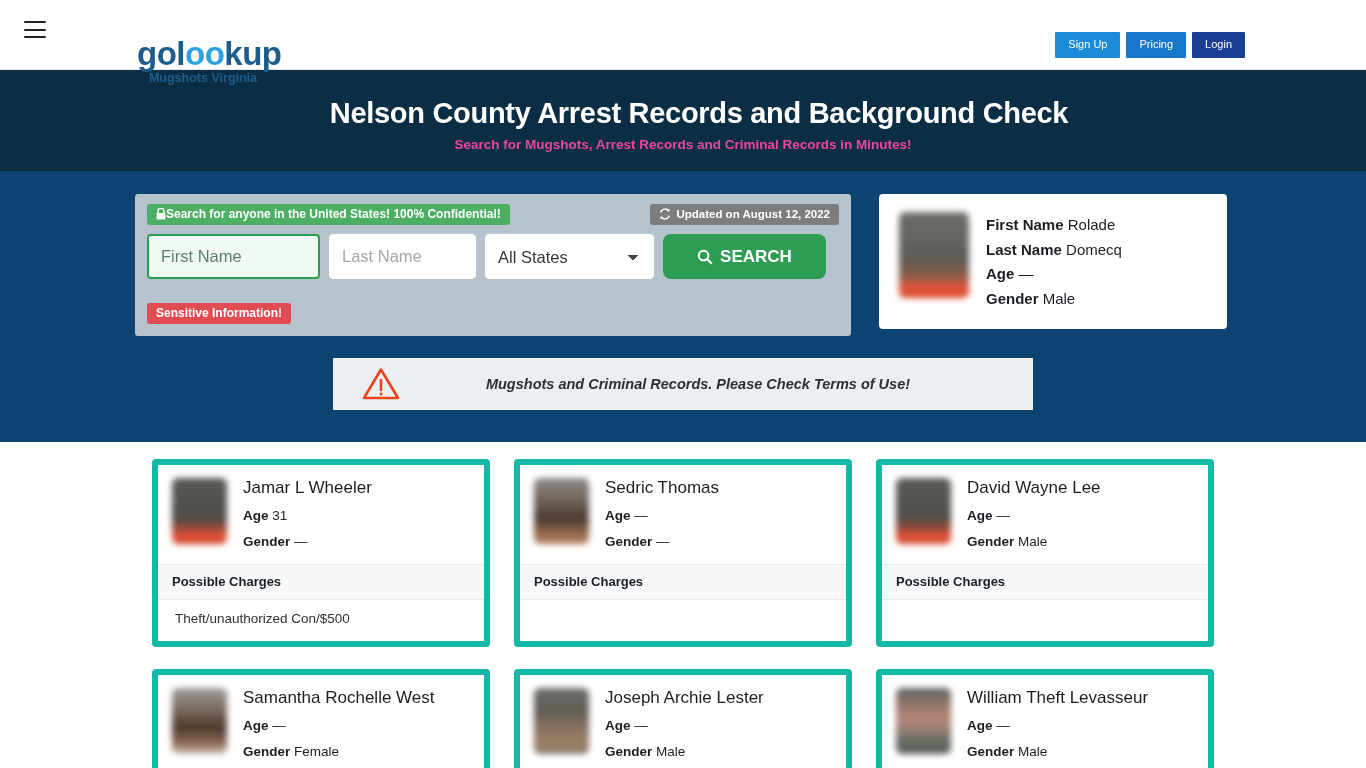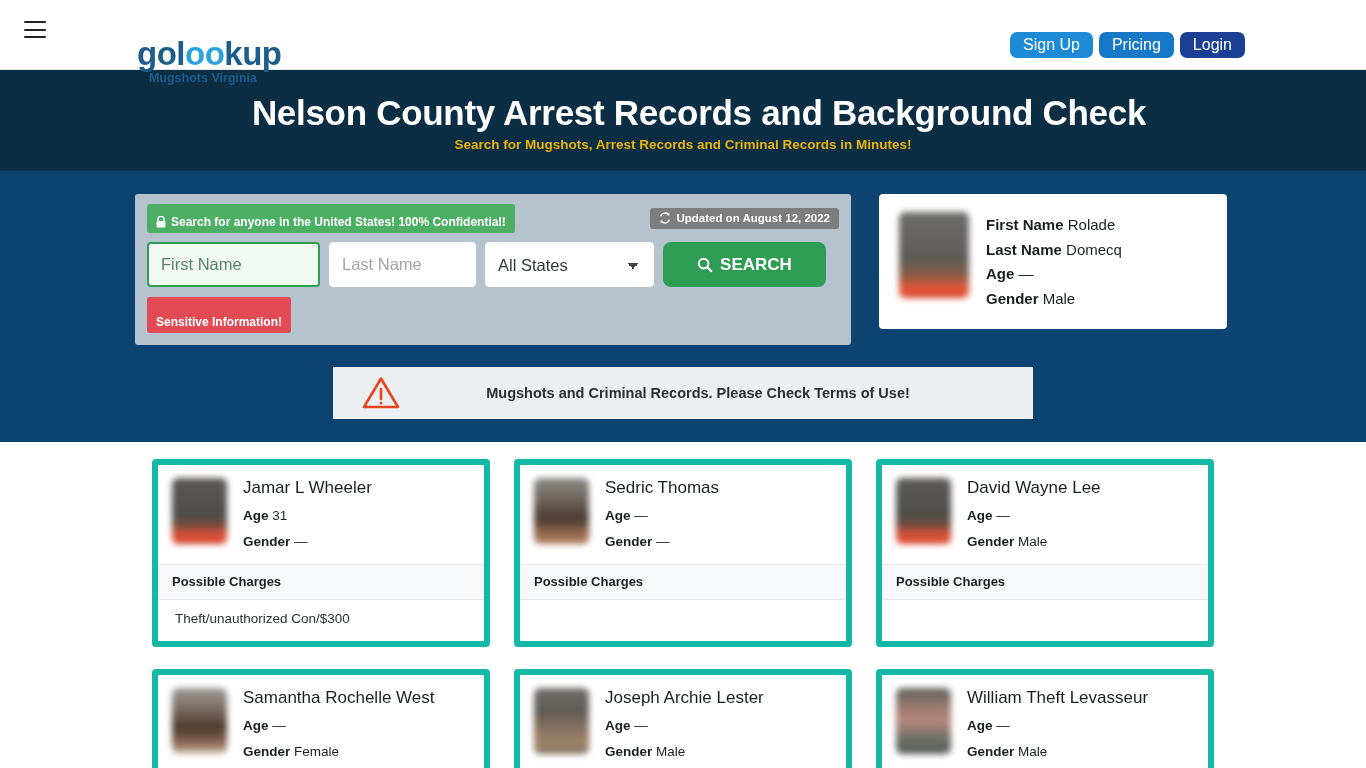--- a/index.html
+++ b/index.html
@@ -64,48 +64,48 @@
   .header-actions {
     position: absolute;
     right: 121px;
     top: 32px;
     display: flex;
     gap: 6px;
   }
   .btn-hdr {
     display: inline-block;
     padding: 6px 13px 7px;
-    font-size: 16px;
+    font-size: 11px;
     color: #ffffff;
-    border-radius: 7px;
+    border-radius: 1px;
     border: none;
     cursor: pointer;
     font-family: "Liberation Sans", sans-serif;
     line-height: 13px;
   }
   .btn-signup { background: #1c8ad6; }
   .btn-pricing { background: #1878c8; }
   .btn-login { background: #1c3f96; }
 
   
   .title-band {
     background: #0c2e45;
     padding: 23px 0 19px;
     text-align: center;
   }
   .title-band h1 {
     color: #ffffff;
-    font-size: 35px;
+    font-size: 29px;
     font-weight: bold;
     letter-spacing: -0.3px;
     line-height: 40px;
     padding-left: 32px;
   }
   .title-band .subtitle {
-    color: #eab308;
+    color: #ec4899;
     font-size: 13.5px;
     font-weight: bold;
     margin-top: 4px;
   }
 
   
   .search-section {
     background: #0d4370;
     padding: 23px 0 0;
     height: 271px;
@@ -128,25 +128,24 @@
     display: flex;
     justify-content: space-between;
     align-items: center;
     margin-bottom: 9px;
   }
   .badge-conf {
     background: #4caf63;
     color: #ffffff;
     font-size: 12px;
     font-weight: bold;
-    padding: 12px 9px 5px;
+    padding: 4px 9px 5px;
     border-radius: 3px;
     display: flex;
     align-items: center;
-    gap: 5px;
     line-height: 12px;
   }
   .badge-upd {
     background: #7d7d7d;
     color: #ffffff;
     font-size: 11.5px;
     font-weight: bold;
     padding: 4px 9px 5px;
     border-radius: 3px;
     display: flex;
@@ -208,23 +207,23 @@
     justify-content: center;
     gap: 7px;
     font-family: "Liberation Sans", sans-serif;
   }
   .badge-sens {
     display: inline-block;
     background: #e24b54;
     color: #ffffff;
     font-size: 12px;
     font-weight: bold;
-    padding: 19px 9px 5px;
+    padding: 4px 9px 5px;
     border-radius: 3px;
-    margin-top: 10px;
+    margin-top: 24px;
     line-height: 12px;
   }
 
   
   .person-card {
     width: 348px;
     background: #ffffff;
     border-radius: 4px;
     padding: 18px 20px;
     display: flex;
@@ -259,20 +258,21 @@
     justify-content: center;
   }
   .warn-bar {
     width: 700px;
     height: 52px;
     background: #eceff1;
     display: flex;
     align-items: center;
     padding: 16px 28px;
     gap: 20px;
+    font-style: italic;
   }
   .warn-text {
     flex: 1;
     text-align: center;
     font-size: 14.5px;
     font-weight: bold;
     color: #2b3035;
     margin-left: -30px;
   }
 
@@ -434,21 +434,21 @@
         <div class="mug" style="background:linear-gradient(180deg,#5a5855 0%,#4f4d4a 58%,#7a4a3c 72%,#e0533a 86%,#cf4027 100%);"></div>
         <div>
           <div class="rname">Jamar L Wheeler</div>
           <div class="rmeta"><b>Age</b>
             <span>31</span></div>
           <div class="rmeta"><b>Gender</b>
             <span>—</span></div>
         </div>
       </div>
       <div class="charges-hdr">Possible Charges</div>
-      <div class="charges-body">Theft/unauthorized Con/$300</div>
+      <div class="charges-body">Theft/unauthorized Con/$500</div>
     </div>
 
     <div class="rcard">
       <div class="rcard-top">
         <div class="mug" style="background:linear-gradient(180deg,#8b8a88 0%,#6d6259 35%,#4a3a30 62%,#9a6d52 85%,#b08060 100%);"></div>
         <div>
           <div class="rname">Sedric Thomas</div>
           <div class="rmeta"><b>Age</b>
             <span>—</span></div>
           <div class="rmeta"><b>Gender</b>

